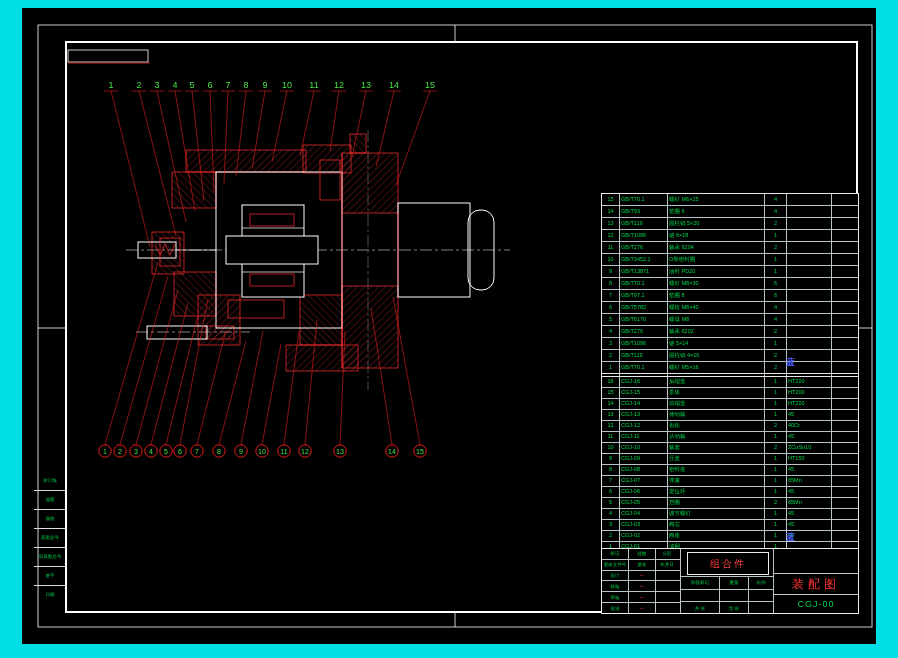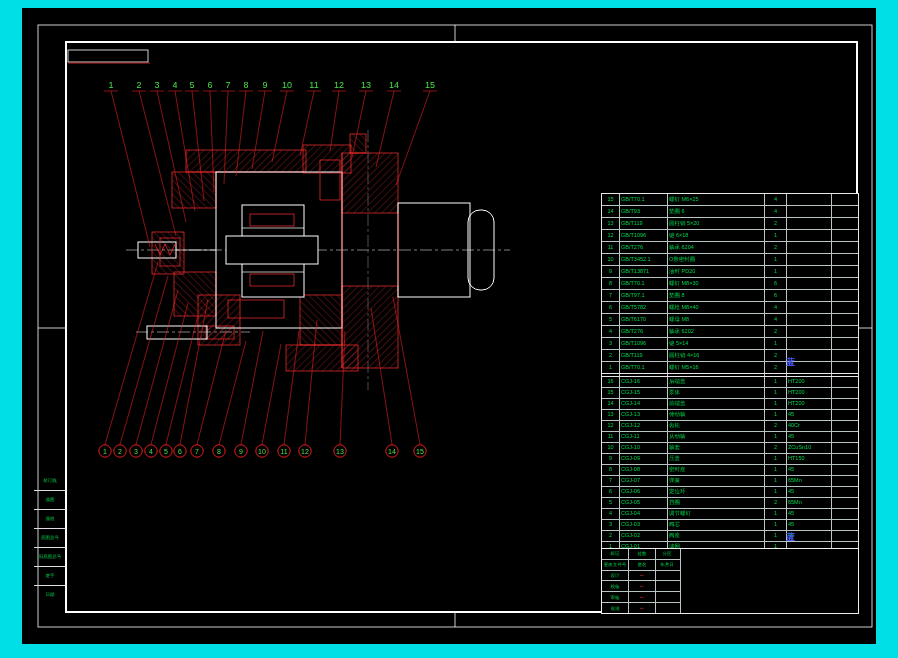--- a/index.html
+++ b/index.html
@@ -514,20 +514,45 @@
         <div class="tb-cell" style="width: 26px;">审核</div>
         <div class="tb-cell sig" style="width: 26px;">～</div>
         <div class="tb-cell" style="width: 22px;"></div>
       </div>
       <div class="tb-row">
         <div class="tb-cell" style="width: 26px;">批准</div>
         <div class="tb-cell sig" style="width: 26px;">～</div>
         <div class="tb-cell" style="width: 22px;"></div>
       </div>
     </div>
+  <div id="tb-mid">
+    <div id="tb-assembly">组合件</div>
+    <div id="tb-mid-grid">
+        <div class="tb-row">
+          <div class="tb-cell" style="width: 38px;">阶段标记</div>
+          <div class="tb-cell" style="width: 28px;">重量</div>
+          <div class="tb-cell" style="width: 24px;">比例</div>
+        </div>
+        <div class="tb-row">
+          <div class="tb-cell" style="width: 38px;"></div>
+          <div class="tb-cell" style="width: 28px;"></div>
+          <div class="tb-cell" style="width: 24px;"></div>
+        </div>
+        <div class="tb-row">
+          <div class="tb-cell" style="width: 38px;">共 张</div>
+          <div class="tb-cell" style="width: 28px;">第 张</div>
+          <div class="tb-cell" style="width: 24px;"></div>
+        </div>
+      </div>
+  </div>
+  <div id="tb-right">
+    <div id="tb-right-top"></div>
+    <div id="tb-title">装配图</div>
+    <div id="tb-no">CGJ-00</div>
+  </div>
 </div>
 
 <div id="margin-left">
     <div class="mline">装订线</div>
     <div class="mline">描图</div>
     <div class="mline">描校</div>
     <div class="mline">底图总号</div>
     <div class="mline">旧底图总号</div>
     <div class="mline">签字</div>
     <div class="mline">日期</div>

